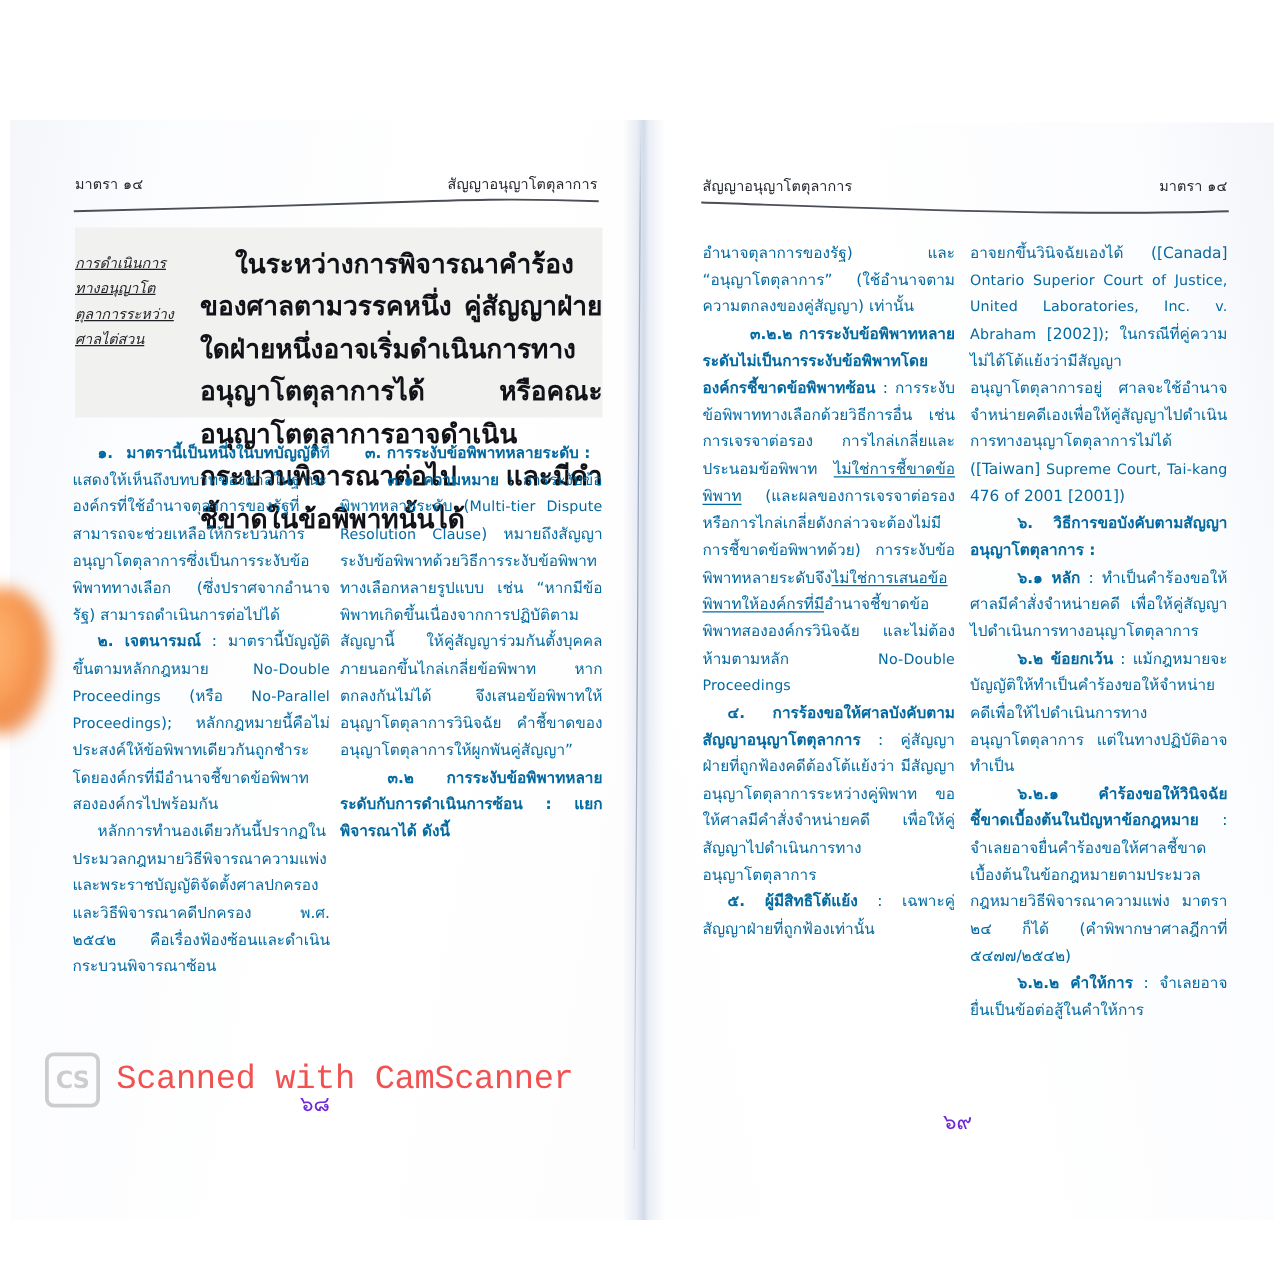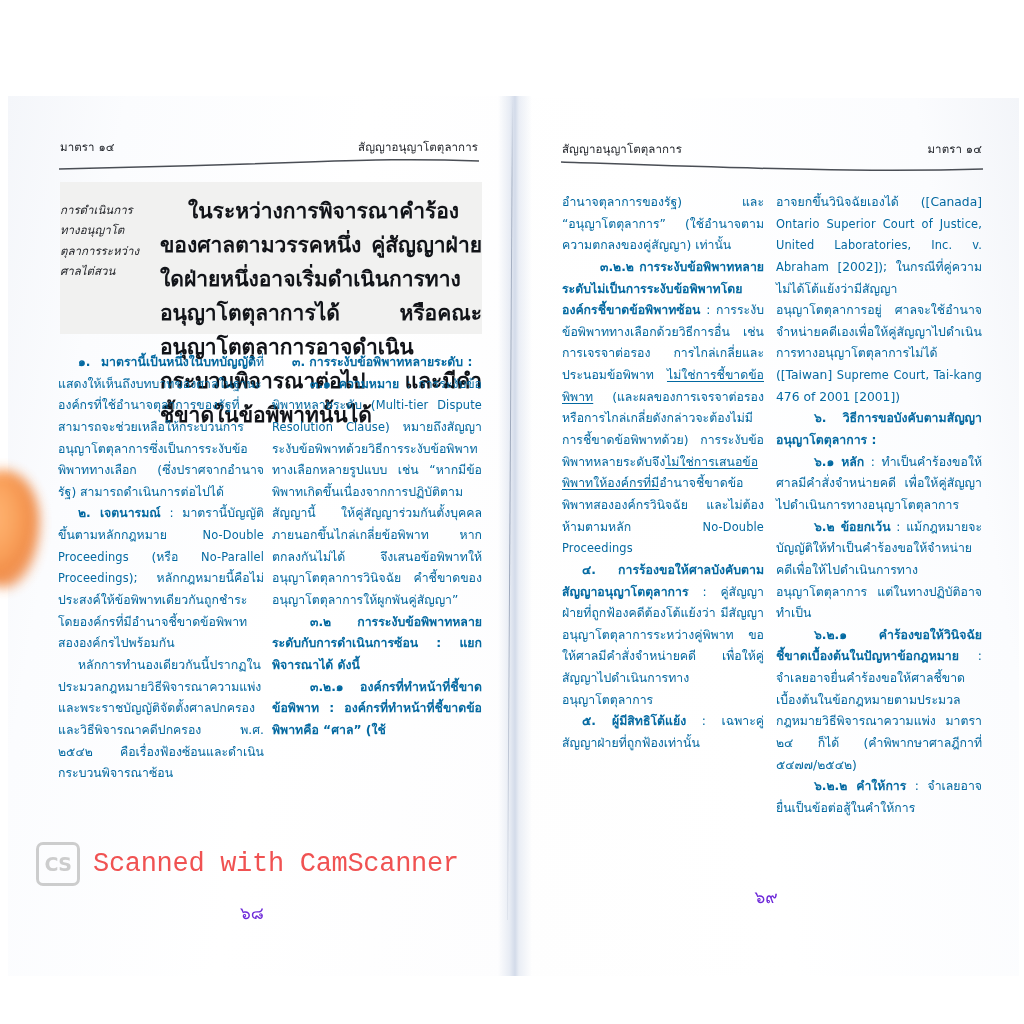--- a/index.html
+++ b/index.html
@@ -114,21 +114,21 @@
   }
   #statute-label {
     width: 96px;
     flex: 0 0 96px;
     font-size: 11.5px;
     font-style: italic;
     line-height: 1.78;
     color: #1d1f24;
     padding-top: 14px;
   }
-  #statute-label div { white-space: nowrap; }
+  #statute-label div { white-space: nowrap; text-decoration: underline; }
   #statute-text {
     flex: 1 1 auto;
     font-size: 21px;
     font-weight: 700;
     line-height: 1.62;
     color: #111318;
     text-indent: 28px;
     text-align: justify;
     padding-top: 8px;
     padding-right: 2px;
@@ -160,21 +160,21 @@
   #col-r2 { left: 776px; top: 192px; width: 206px; }
 
   
   .folio {
     position: absolute;
     font-size: 17px;
     color: #6d28d9;
     text-align: center;
     width: 60px;
   }
-  #folio-left  { left: 222px; top: 899px; text-align: center; }
+  #folio-left  { left: 222px; top: 869px; text-align: center; }
   #folio-right { left: 736px; top: 883px; }
 
   
   #watermark {
     position: absolute;
     left: 36px;
     top: 842px;
     display: flex;
     align-items: center;
     gap: 13px;
@@ -238,21 +238,20 @@
   <div class="col" id="col-l1">
     <p class="ind"><b>๑. มาตรานี้เป็นหนึ่งในบทบัญญัติ</b>ที่แสดงให้เห็นถึงบทบาทของศาลในฐานะองค์กรที่ใช้อำนาจตุลาการของรัฐที่สามารถจะช่วยเหลือให้กระบวนการอนุญาโตตุลาการซึ่งเป็นการระงับข้อพิพาททางเลือก (ซึ่งปราศจากอำนาจรัฐ) สามารถดำเนินการต่อไปได้</p>
     <p class="ind"><b>๒. เจตนารมณ์</b> : มาตรานี้บัญญัติขึ้นตามหลักกฎหมาย <span class="lat">No-Double Proceedings</span> (หรือ <span class="lat">No-Parallel Proceedings</span>); หลักกฎหมายนี้คือไม่ประสงค์ให้ข้อพิพาทเดียวกันถูกชำระโดยองค์กรที่มีอำนาจชี้ขาดข้อพิพาทสององค์กรไปพร้อมกัน</p>
     <p class="ind">หลักการทำนองเดียวกันนี้ปรากฏในประมวลกฎหมายวิธีพิจารณาความแพ่ง และพระราชบัญญัติจัดตั้งศาลปกครองและวิธีพิจารณาคดีปกครอง พ.ศ. ๒๕๔๒ คือเรื่องฟ้องซ้อนและดำเนินกระบวนพิจารณาซ้อน</p>
   </div>
 
   <div class="col" id="col-l2">
     <p class="ind" style="font-weight:700"><b>๓. การระงับข้อพิพาทหลายระดับ :</b></p>
     <p class="ind2"><b>๓.๑ ความหมาย</b> : การระงับข้อพิพาทหลายระดับ (<span class="lat">Multi-tier Dispute Resolution Clause</span>) หมายถึงสัญญาระงับข้อพิพาทด้วยวิธีการระงับข้อพิพาททางเลือกหลายรูปแบบ เช่น “หากมีข้อพิพาทเกิดขึ้นเนื่องจากการปฏิบัติตามสัญญานี้ ให้คู่สัญญาร่วมกันตั้งบุคคลภายนอกขึ้นไกล่เกลี่ยข้อพิพาท หากตกลงกันไม่ได้ จึงเสนอข้อพิพาทให้อนุญาโตตุลาการวินิจฉัย คำชี้ขาดของอนุญาโตตุลาการให้ผูกพันคู่สัญญา”</p>
     <p class="ind2" style="font-weight:700"><b>๓.๒ การระงับข้อพิพาทหลายระดับกับการดำเนินการซ้อน</b> : แยกพิจารณาได้ ดังนี้</p>
-    <p class="ind2" style="font-weight:700"><b>๓.๒.๑ องค์กรที่ทำหน้าที่ชี้ขาดข้อพิพาท</b> : องค์กรที่ทำหน้าที่ชี้ขาดข้อพิพาทคือ “ศาล” (ใช้</p>
   </div>
 
   <div class="folio" id="folio-left">๖๘</div>
 
   <div class="runhead" id="runhead-right" style="left:562px; top:140px; width:420px;">
     <span>สัญญาอนุญาโตตุลาการ</span>
     <span>มาตรา ๑๔</span>
   </div>
   <div class="rule" style="left:560px; top:159px; width:424px;">
     <svg width="424" height="14" viewBox="0 0 424 14" xmlns="http://www.w3.org/2000/svg">

